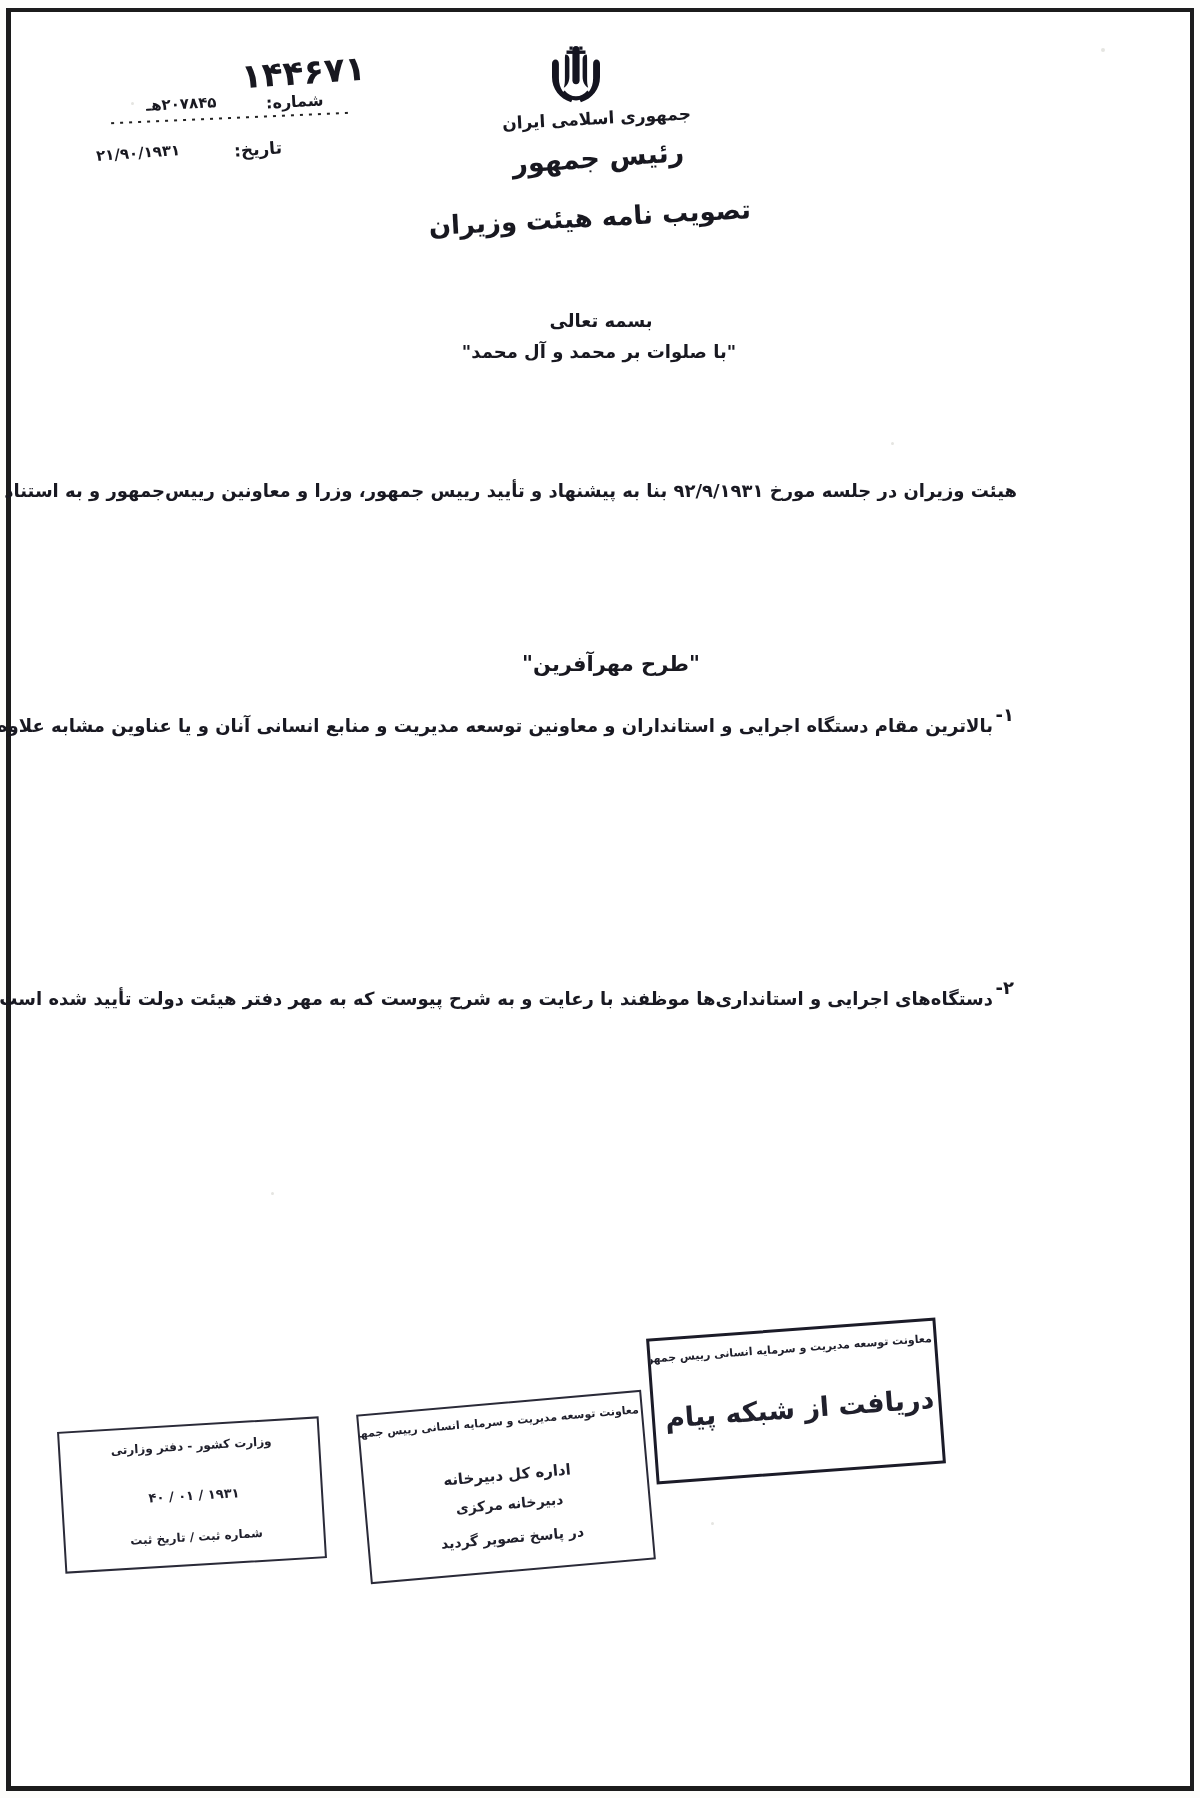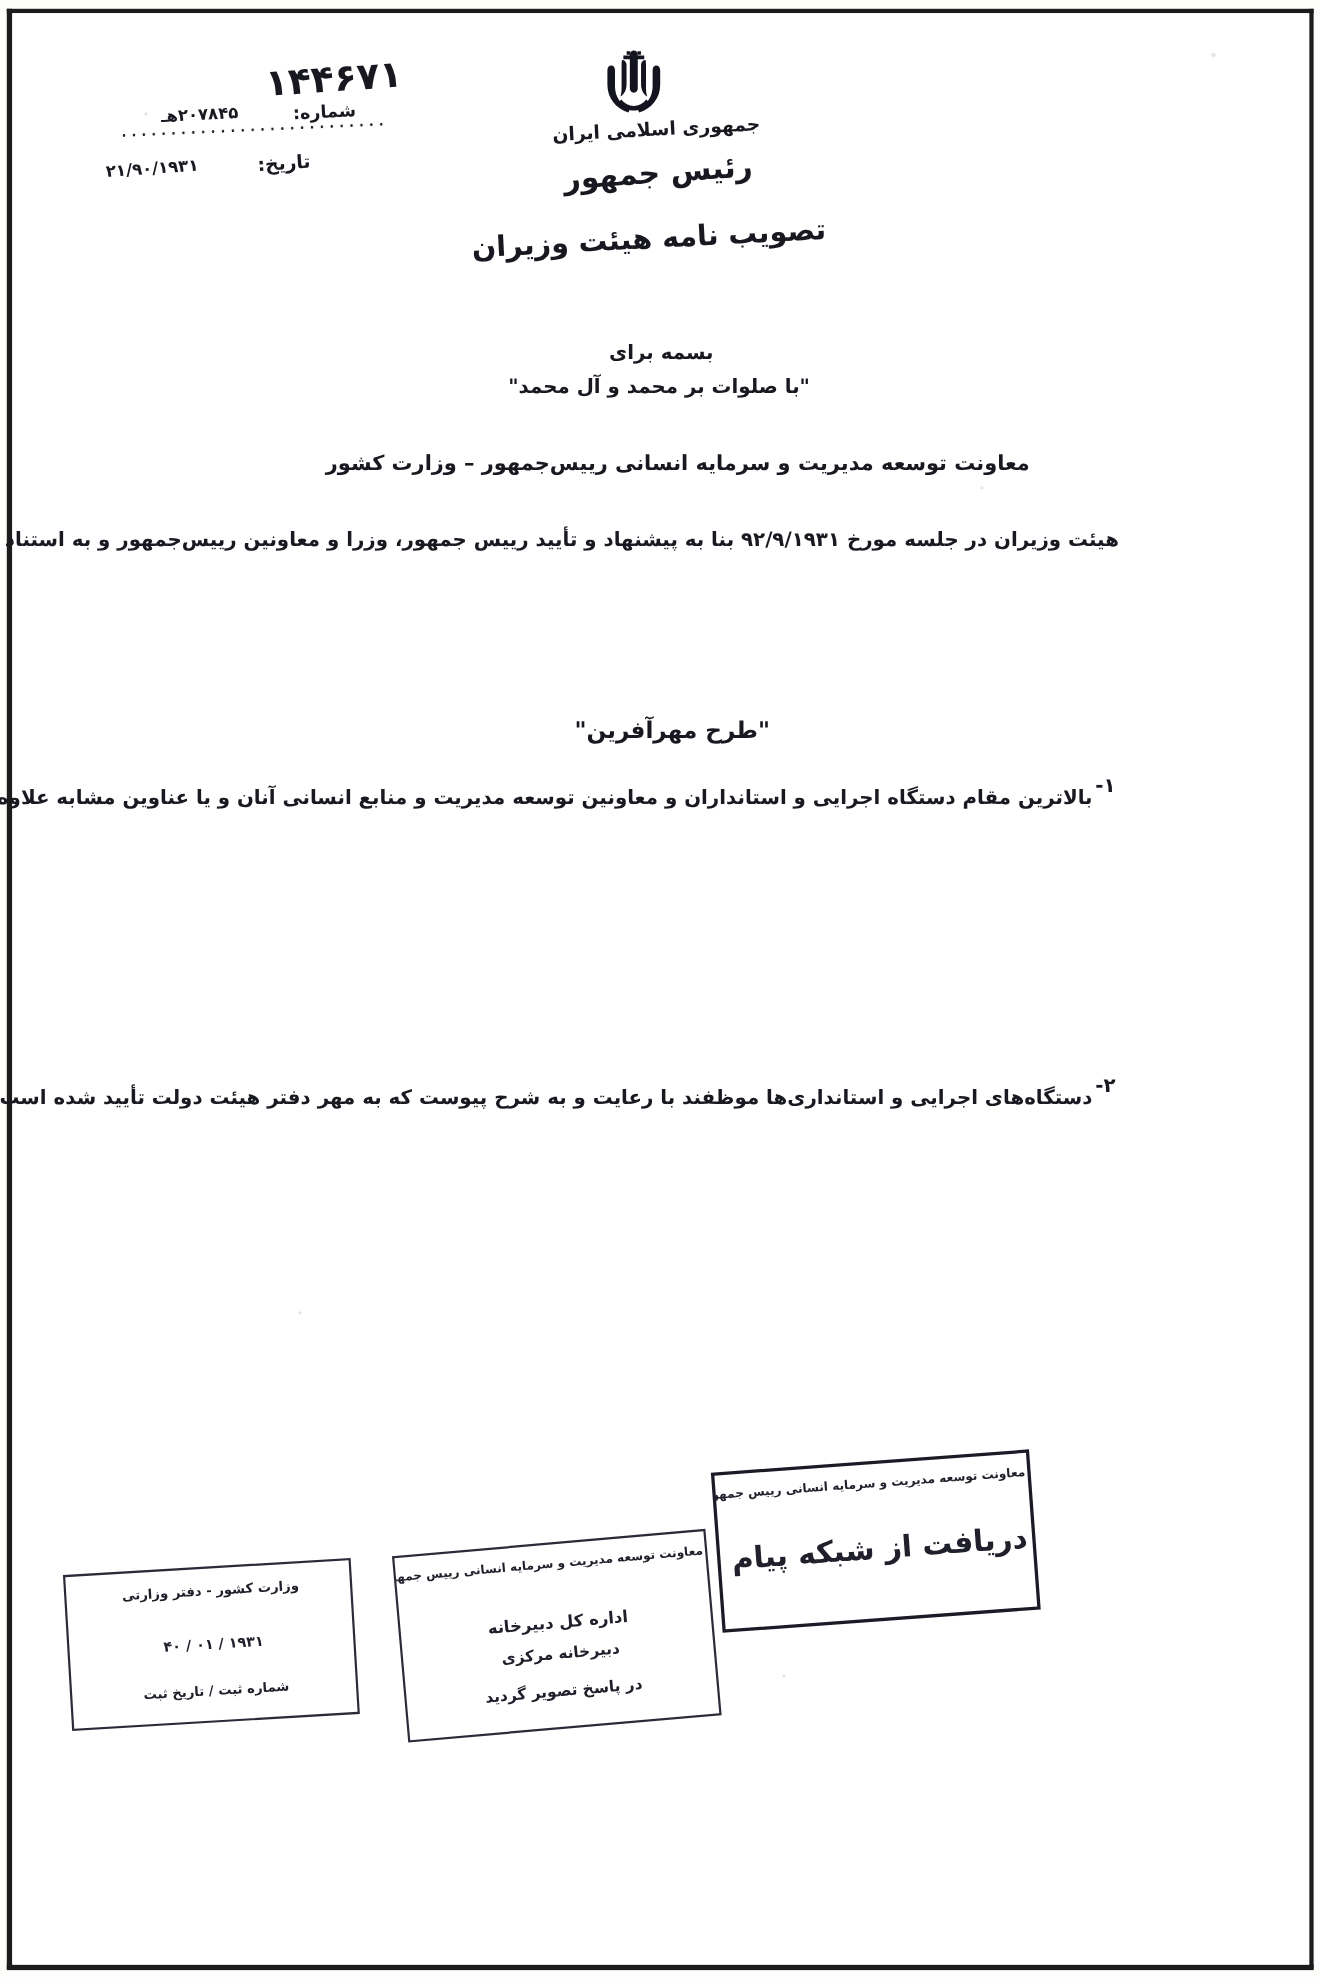--- a/index.html
+++ b/index.html
@@ -230,25 +230,24 @@
         </g>
       </svg>
     </div>
 
     <div id="lh-country" class="fa ink">جمهوری اسلامی ایران</div>
 
     <div id="lh-office" class="fa ink">رئیس جمهور</div>
 
     <div id="doc-type" class="fa ink">تصویب نامه هیئت وزیران</div>
 
-    <div id="invocation" class="fa ink">بسمه برای</div>
+    <div id="invocation" class="fa ink">بسمه تعالی</div>
 
     <div id="salutation" class="fa ink">"با صلوات بر محمد و آل محمد"</div>
 
-    <div id="addressee" class="fa ink">معاونت توسعه مدیریت و سرمایه انسانی رییس‌جمهور – وزارت کشور</div>
 
     <div id="preamble" class="body-block fa">هیئت وزیران در جلسه مورخ ۱۳۹۱/۹/۲۹ بنا به پیشنهاد و تأیید رییس جمهور، وزرا و معاونین رییس‌جمهور و به استناد اصول یکصد و بیست و ششم و بیست و یکم و بیست و هفتم و یکصد و سی و هشتم قانون اساسی جمهوری اسلامی ایران و به استناد مواد (۱۸۱) و (۱۸۶) و بند «ه» ماده (۲۲۴) قانون برنامه پنجساله پنجم توسعه جمهوری اسلامی ایران و بند (۱۱۲) قانون بودجه سال ۱۳۹۱ کل کشور تصویب نمود:</div>
 
     <div id="plan-title" class="fa ink">"طرح مهرآفرین"</div>
 
     <div id="item1-marker" class="num-marker fa ink">۱-</div>
     <div id="item1-text" class="num-text fa">بالاترین مقام دستگاه اجرایی و استانداران و معاونین توسعه مدیریت و منابع انسانی آنان و یا عناوین مشابه علاوه بر دارا بودن اختیارات و مسئولیت‌های اصل یکصد و بیست و ششم قانون اساسی جمهوری اسلامی ایران، به عنوان نماینده ویژه رییس جمهور موضوع اصل یکصد و بیست و هفتم قانون اساسی جمهوری اسلامی ایران برای اعمال اختیارات رییس جمهور و هیئت وزیران در امور اداری و استخدامی و نیز امور برنامه و بودجه مربوط به امور اداری و استخدامی دستگاه مربوط موضوع قوانین و مقررات تعیین می‌گردد.</div>
 
     <div id="item2-marker" class="num-marker fa ink">۲-</div>
     <div id="item2-text" class="num-text fa">دستگاه‌های اجرایی و استانداری‌ها موظفند با رعایت و به شرح پیوست که به مهر دفتر هیئت دولت تأیید شده است و جزء لاینفک این تصویب‌نامه می‌باشد و رأساً و بدون نیاز به هیچ امر دیگری از سوی هر مرجع یا مقامی از قبیل موافقت، پیشنهاد، تأیید، صدور مجوز، صدور و اعطای شماره مستخدم یا ابلاغ و بدون الزام به رعایت ابلاغیه‌های صادره قبلی از سوی مقامات نسبت به همه موارد مندرج در شرح پیوست که به مهر دفتر هیئت دولت تأیید شده است، از جمله نسبت به تبدیل وضعیت استخدامی و بکارگیری و جذب و استخدام افراد، اقدام و شماره مستخدم را نیز اختصاص دهند.</div>

